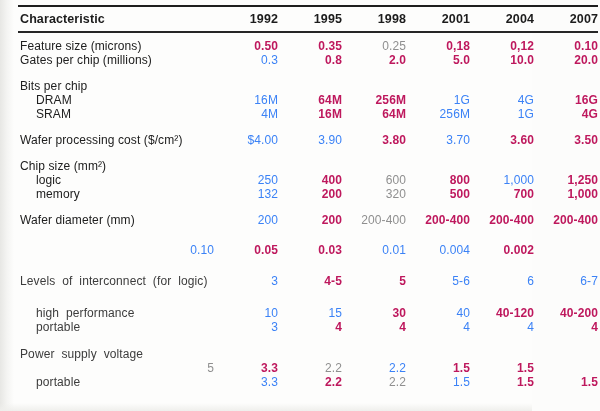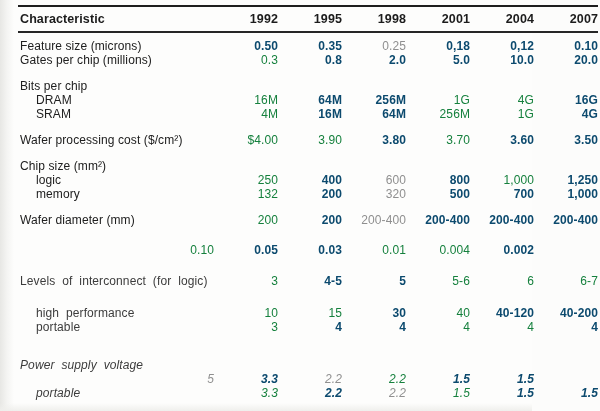--- a/index.html
+++ b/index.html
@@ -36,29 +36,29 @@
     height:14px;
   }
   .trow.header{height:24px;}
   .cell{font-size:12px;letter-spacing:0.1px;white-space:nowrap;}
   .cell.val{text-align:right;}
   .cell.label{text-align:left;padding-left:2px;}
   .cell.label.ind{padding-left:18px;}
   .hdr{font-weight:700;color:#1c1c1c;font-size:12.5px;}
   .cell.label.b{font-weight:400;color:#202020;}
   .cell.label.reg{font-weight:400;color:#3c3c3c;word-spacing:3.5px;}
-  .w-b{font-weight:700;color:#0c4a6e;}
-  .w-n{font-weight:400;color:#15803d;}
+  .w-b{font-weight:700;color:#be185d;}
+  .w-n{font-weight:400;color:#3b82f6;}
   .w-l{font-weight:400;color:#8f8f8f;}
   .section{margin-top:12px;}
   .section:nth-child(1){margin-top:6px;}
   .section:nth-child(6){margin-top:16px;}
   .section:nth-child(7){margin-top:17px;}
   .section:nth-child(8){margin-top:18px;}
-  .section:nth-child(9){margin-top:24px;font-style:italic;}
+  .section:nth-child(9){margin-top:13px;}
 </style>
 </head>
 <body>
 
 <div class="page">
   <div class="tbl">
     <div class="rule"></div>
     <div class="trow header">
       <div class="cell label hdr">Characteristic</div>
 

